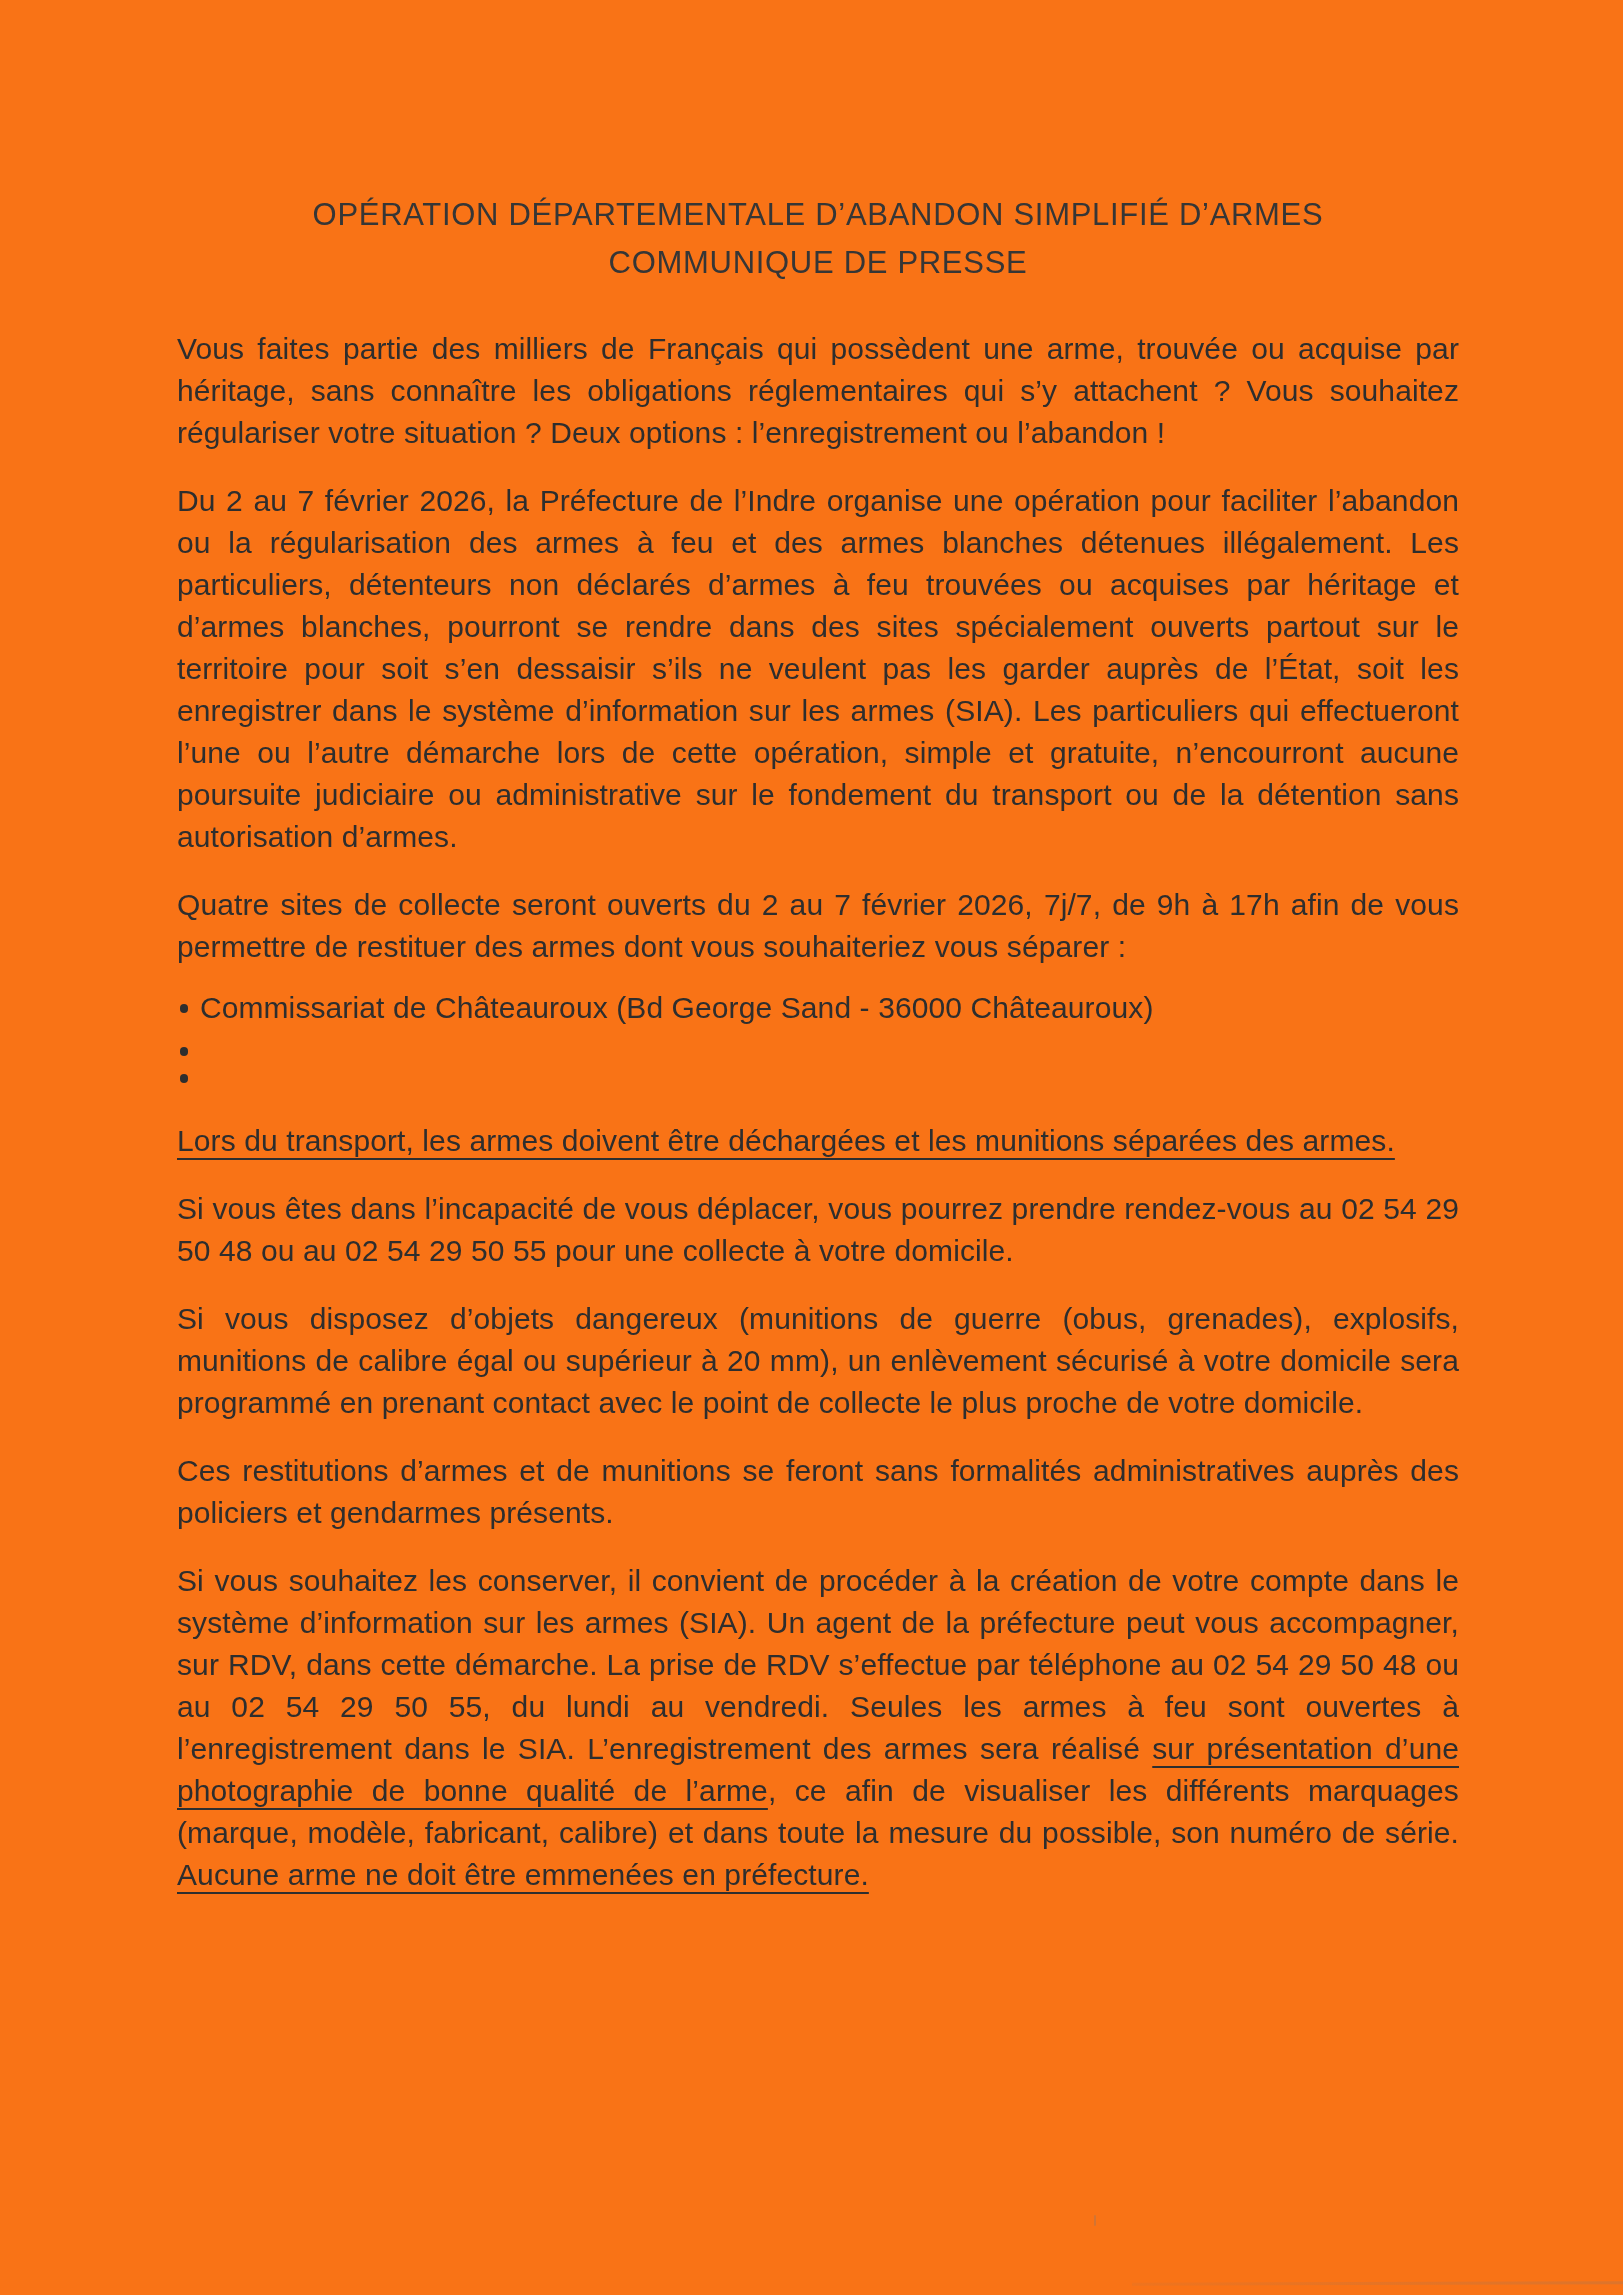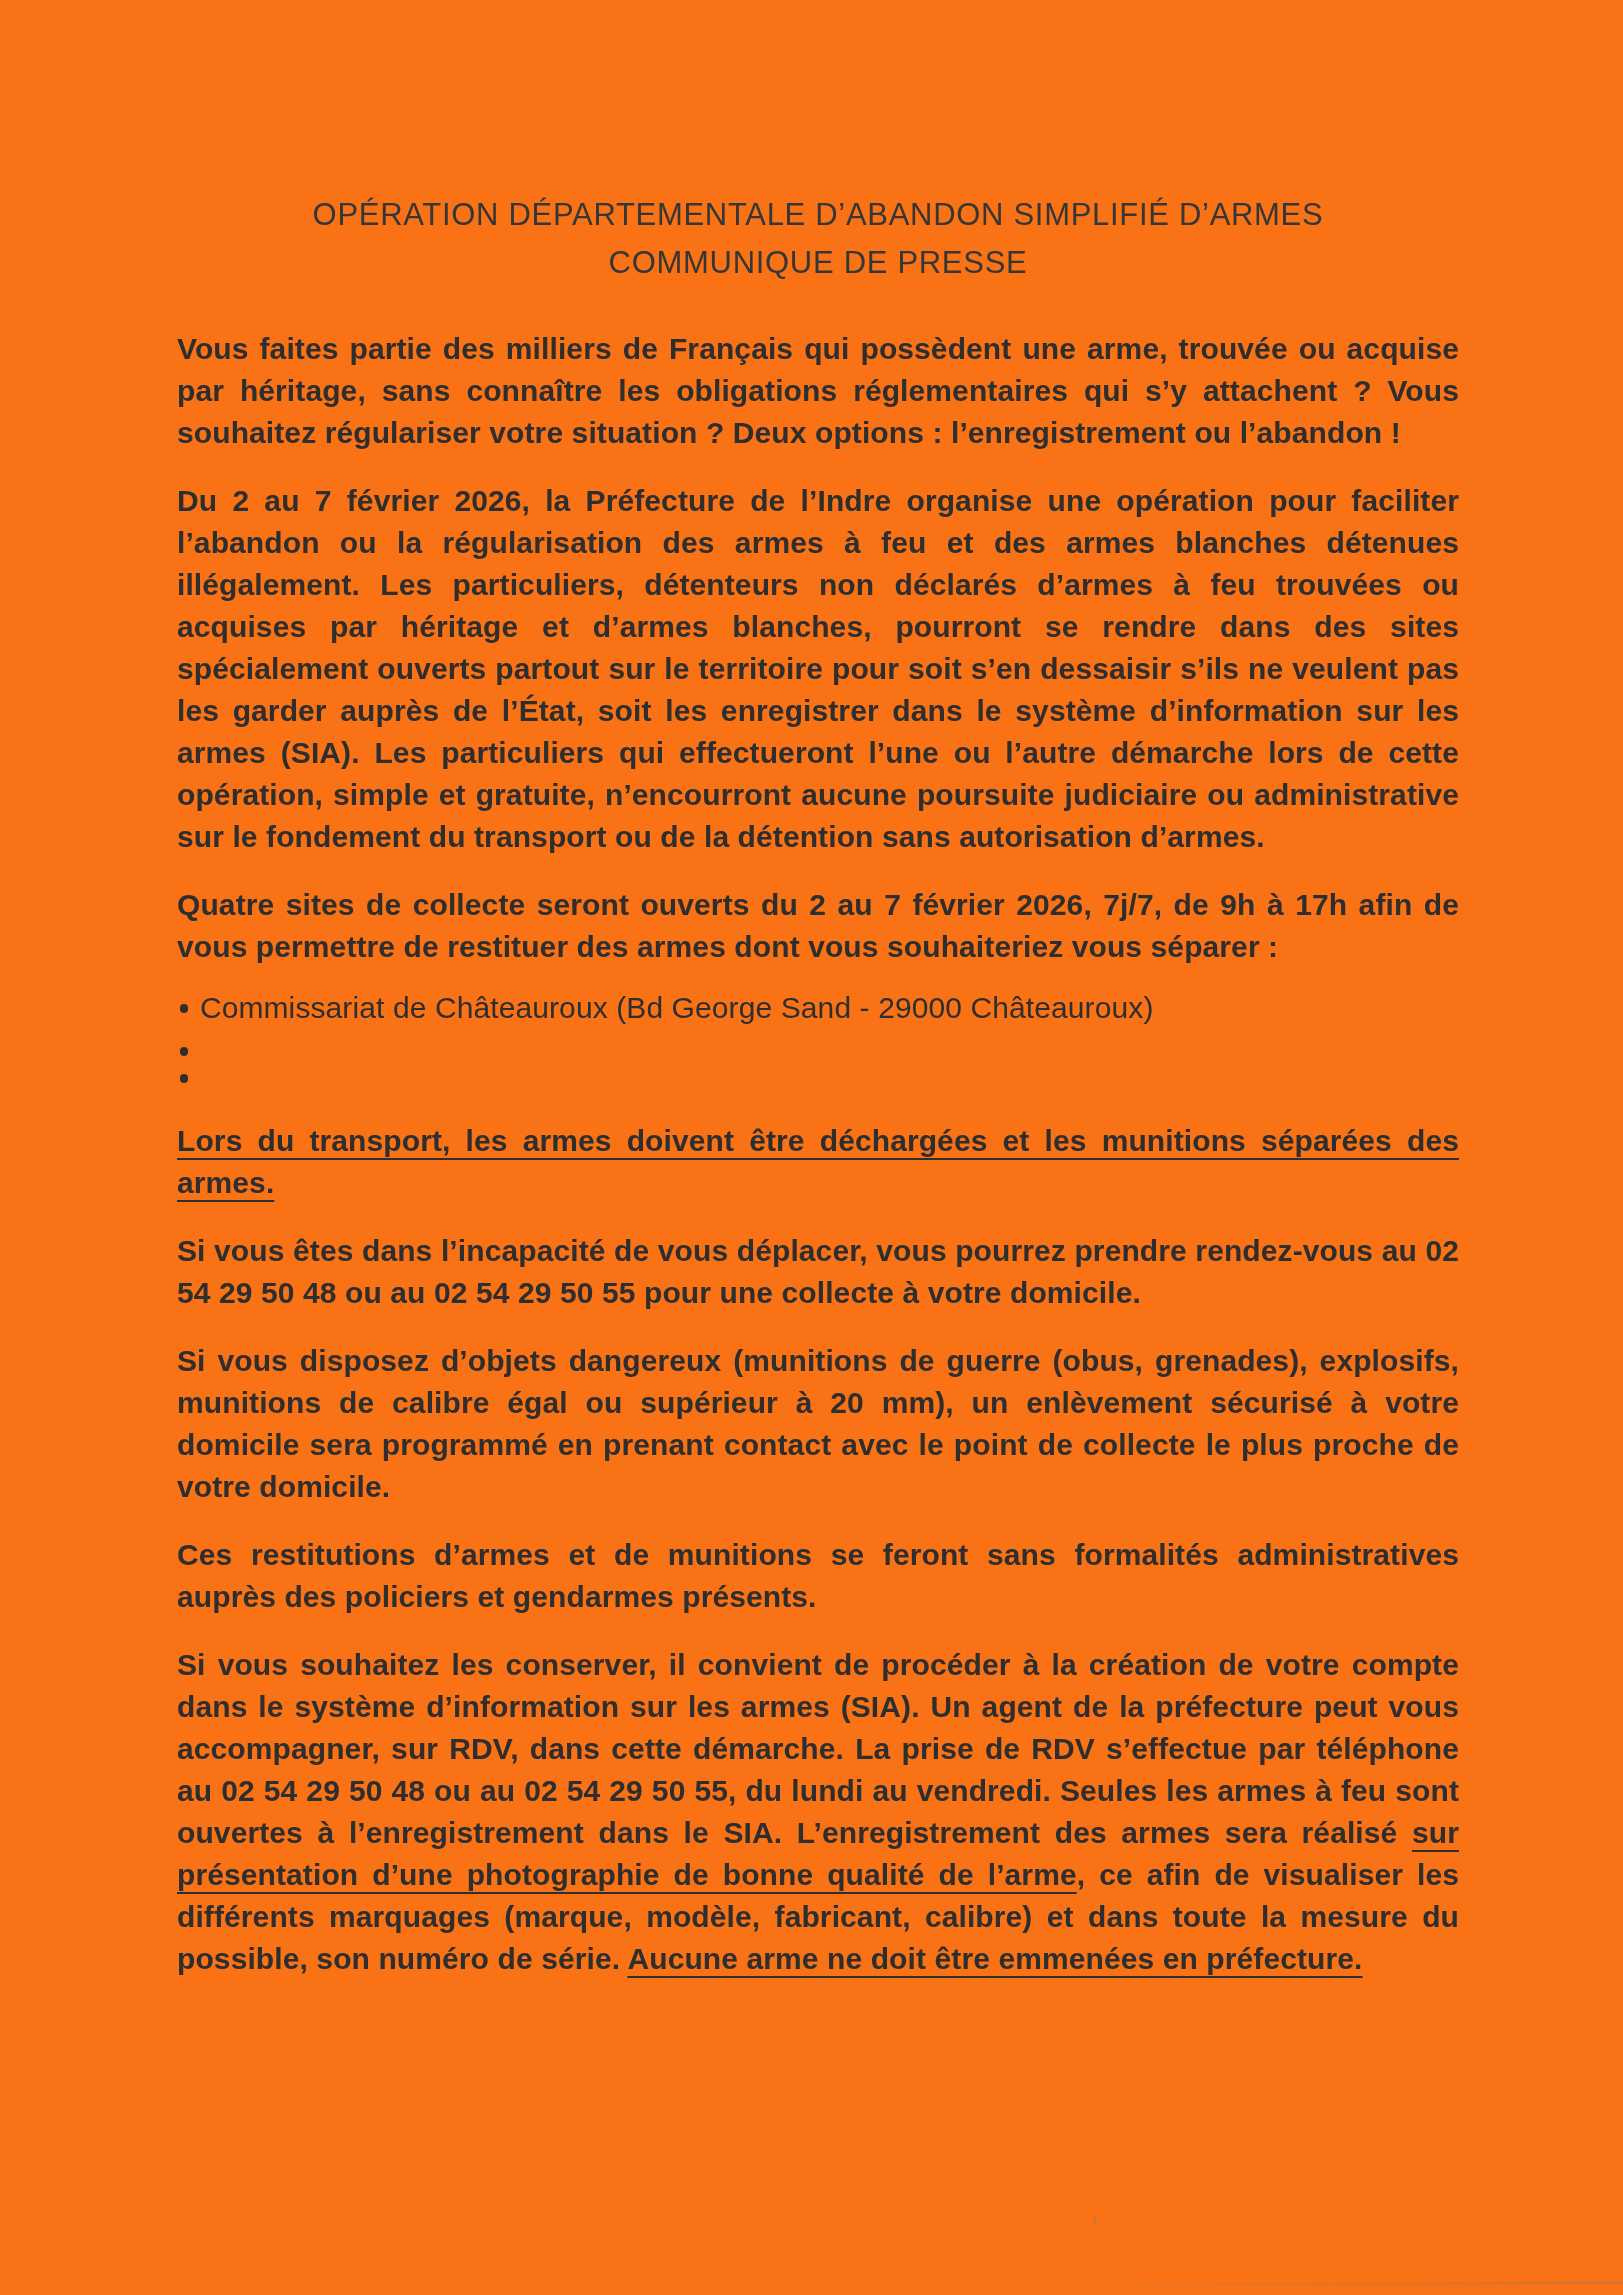--- a/index.html
+++ b/index.html
@@ -24,21 +24,21 @@
     font-size: 31px;
     line-height: 48px;
     letter-spacing: 0.7px;
     color: #363636;
     margin: 0 0 41px 0;
     font-weight: 400;
   }
   .para {
     font-size: 30px;
     line-height: 42px;
-    font-weight: 700;
+    font-weight: 400;
     letter-spacing: 0.1px;
     text-align: justify;
     margin: 0 0 26px 0;
   }
   .sites-intro { margin-bottom: 18px; }
   .sites {
     list-style: none;
     margin: 0 0 26px 0;
     padding: 0;
   }
@@ -94,21 +94,21 @@
 
   <p class="para">Vous faites partie des milliers de Français qui possèdent une arme, trouvée ou acquise par héritage, sans connaître les obligations réglementaires qui s’y attachent ? Vous souhaitez régulariser votre situation ? Deux options : l’enregistrement ou l’abandon !</p>
 
   <p class="para">Du 2 au 7 février 2026, la Préfecture de l’Indre organise une opération pour faciliter l’abandon ou la régularisation des armes à feu et des armes blanches détenues illégalement. Les particuliers, détenteurs non déclarés d’armes à feu trouvées ou acquises par héritage et d’armes blanches, pourront se rendre dans des sites spécialement ouverts partout sur le territoire pour soit s’en dessaisir s’ils ne veulent pas les garder auprès de l’État, soit les enregistrer dans le système d’information sur les armes (SIA). Les particuliers qui effectueront l’une ou l’autre démarche lors de cette opération, simple et gratuite, n’encourront aucune poursuite judiciaire ou administrative sur le fondement du transport ou de la détention sans autorisation d’armes.</p>
 
   <p class="para sites-intro">Quatre sites de collecte seront ouverts du 2 au 7 février 2026, 7j/7, de 9h à 17h afin de vous permettre de restituer des armes dont vous souhaiteriez vous séparer :</p>
 
   <ul class="sites">
     <li class="site">
       <span class="dot"></span>
-      <span>Commissariat de Châteauroux (Bd George Sand - 29000 Châteauroux)</span>
+      <span>Commissariat de Châteauroux (Bd George Sand - 36000 Châteauroux)</span>
     </li>
     <li class="site">
       <span class="dot"></span>
     </li>
     <li class="site">
       <span class="dot"></span>
     </li>
   </ul>
 
   <p class="para warning u">Lors du transport, les armes doivent être déchargées et les munitions séparées des armes.</p>

